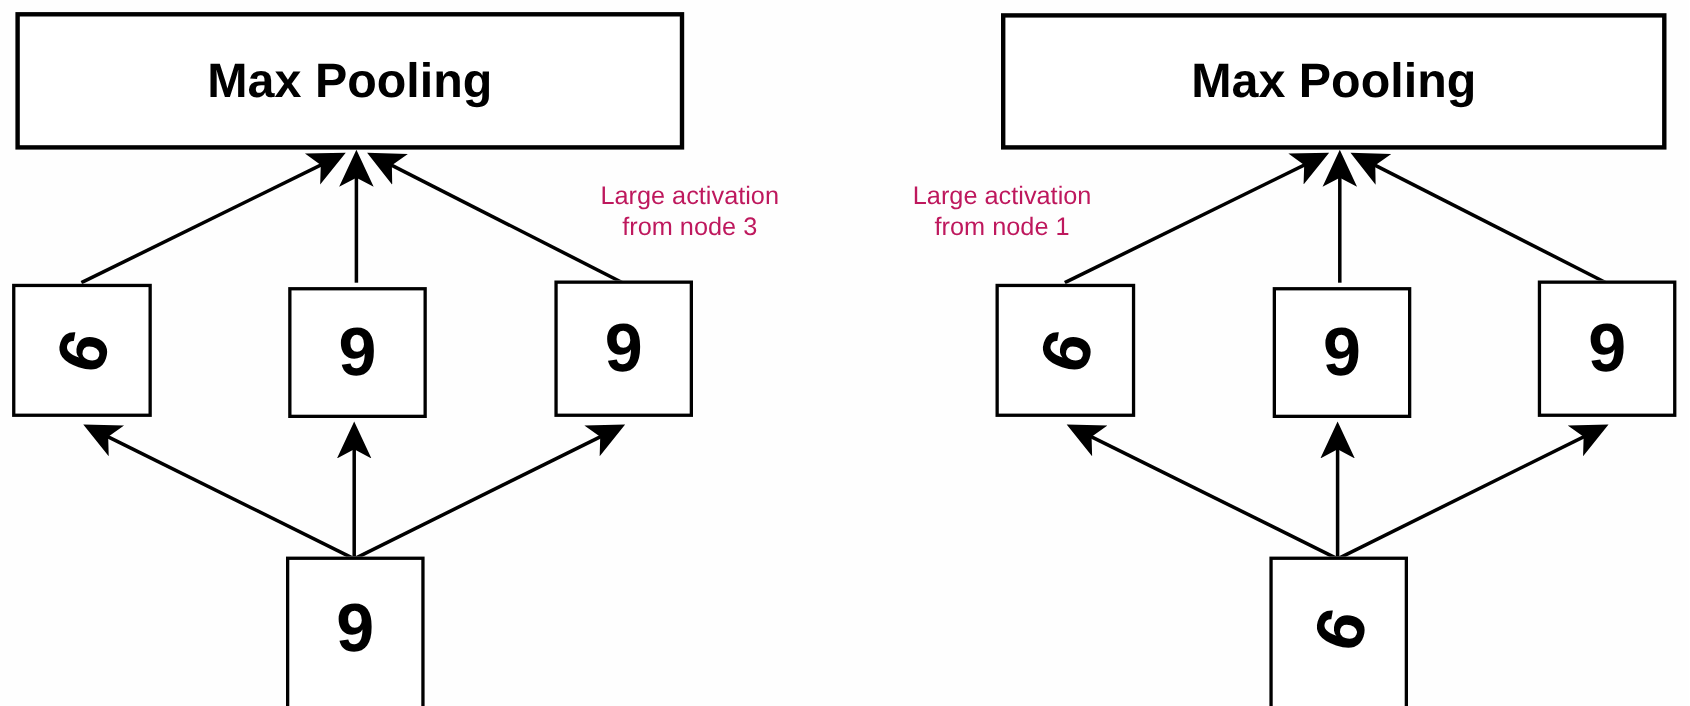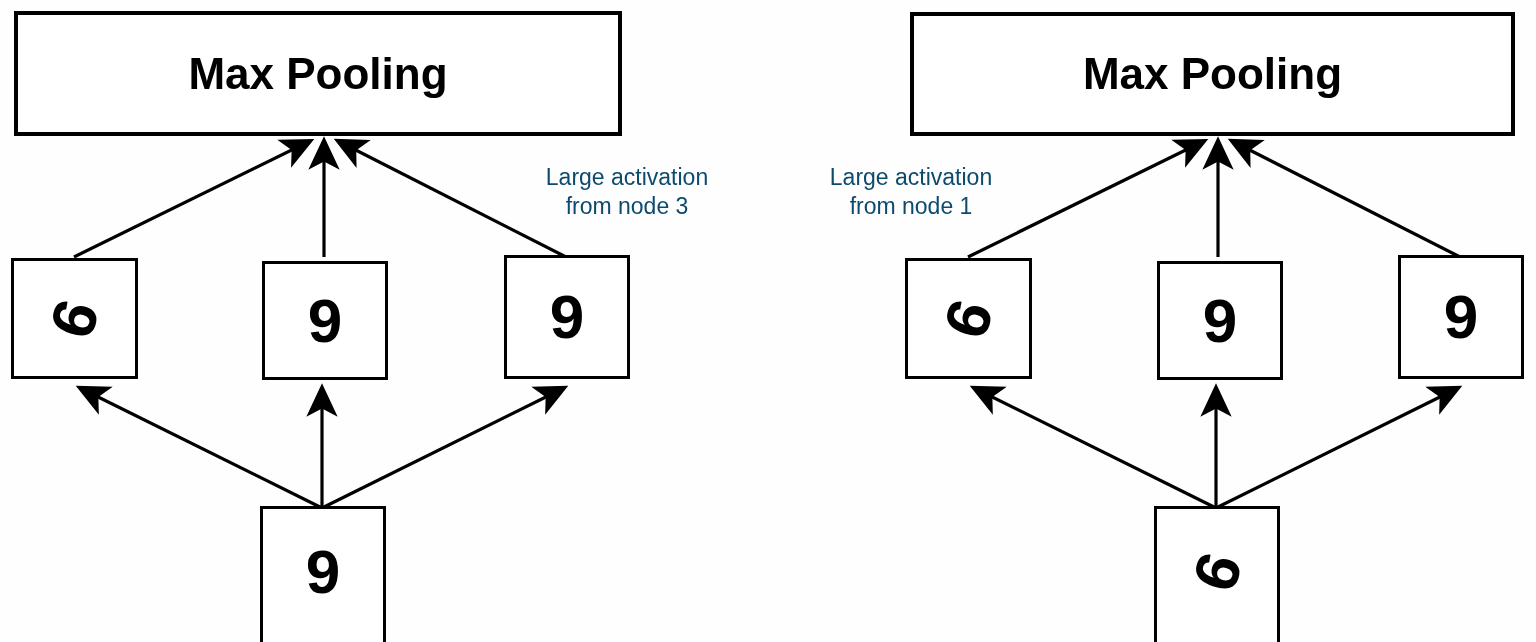--- a/index.html
+++ b/index.html
@@ -54,21 +54,21 @@
     display: inline-block;
   }
   .digit.rot {
     transform: rotate(108deg);
   }
 
   
   .annotation {
     position: absolute;
     font-size: 23px;
-    color: #0c4a6e;
+    color: #be185d;
     text-align: center;
     line-height: 1.28;
     white-space: pre-line;
     z-index: 4;
   }
 
   
   #arrows {
     position: absolute;
     left: 0;

